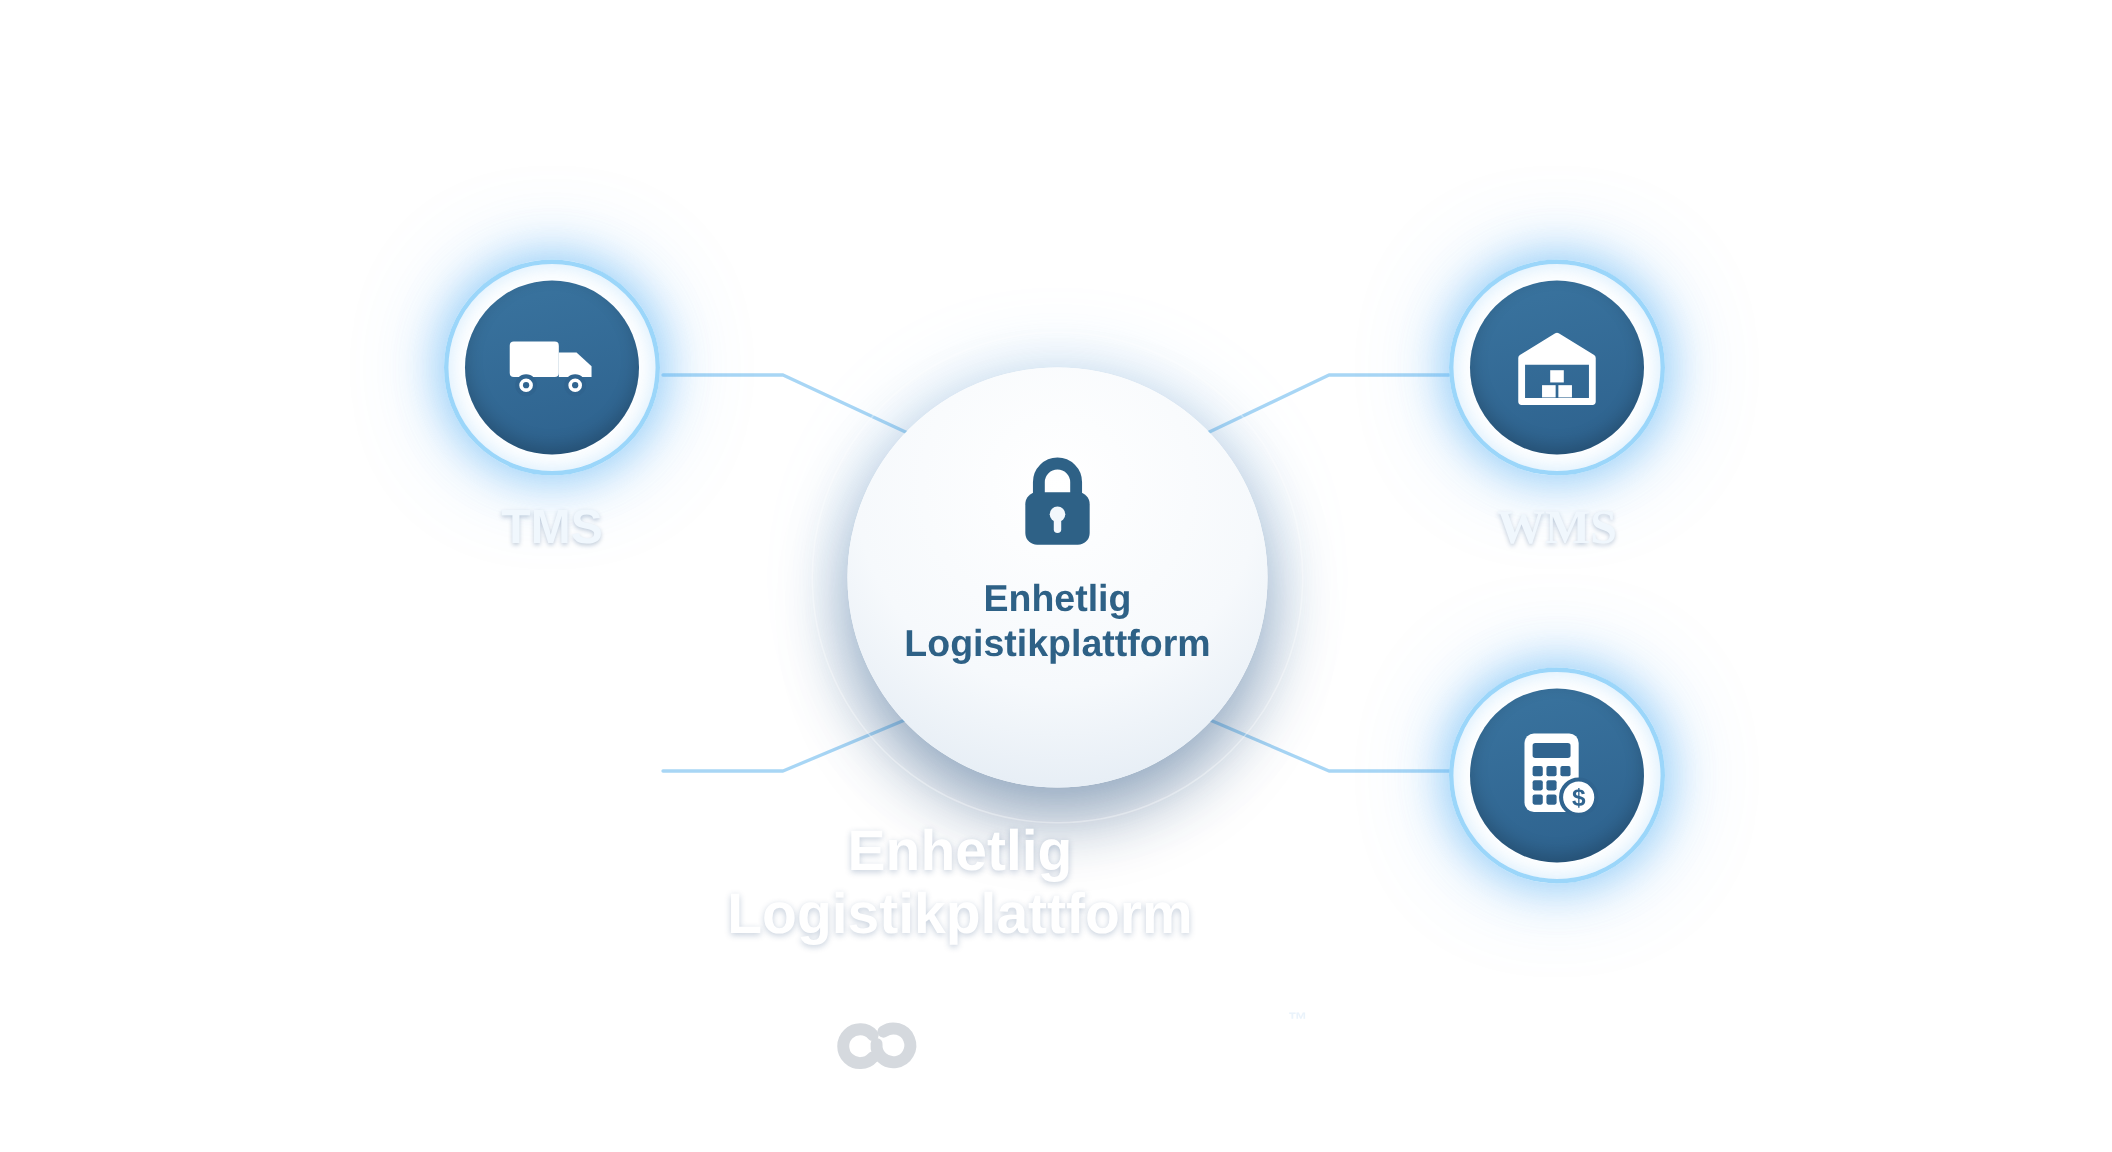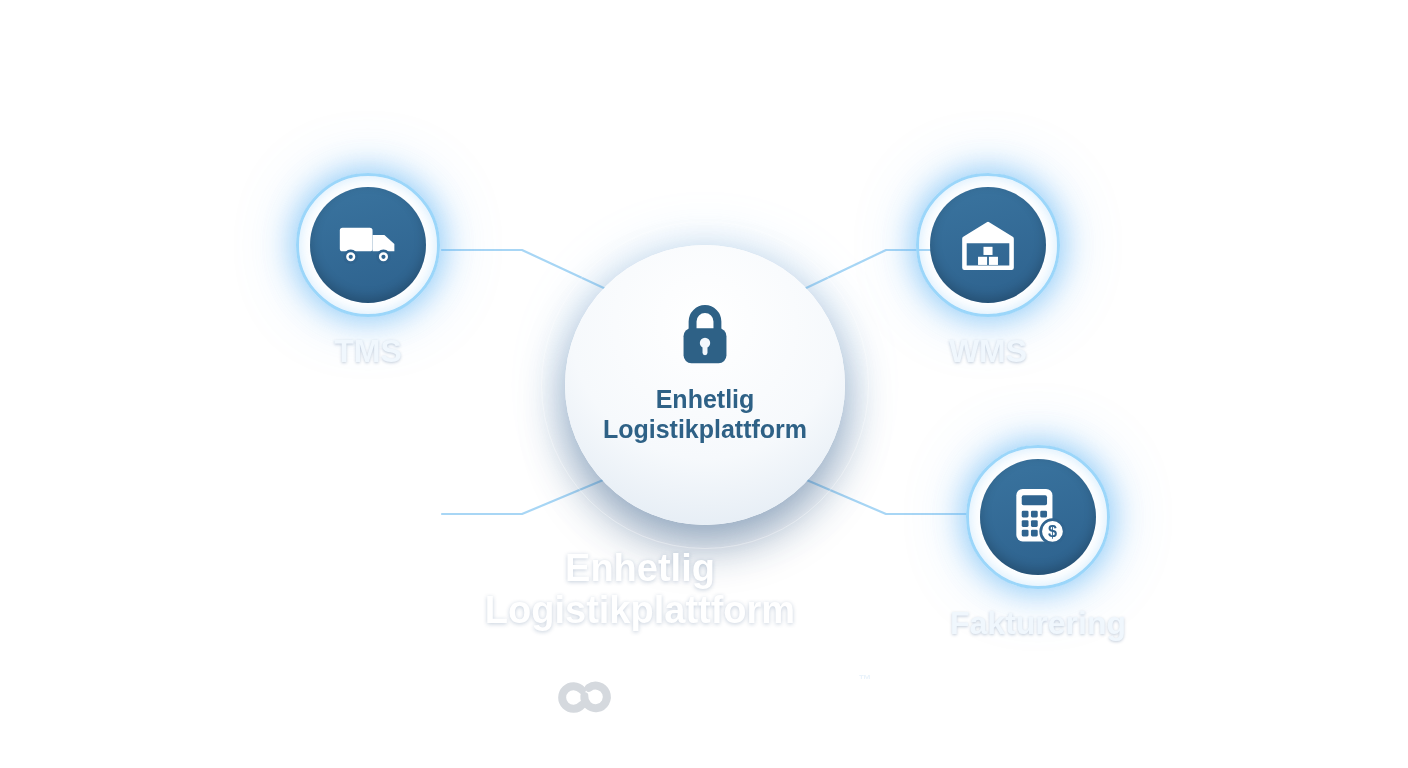--- a/index.html
+++ b/index.html
@@ -27,21 +27,21 @@
     background: linear-gradient(165deg, #3a749f 0%, #2d618d 100%);
     box-shadow: inset 0 -5px 12px rgba(0,0,0,0.20);
     display:flex; align-items:center; justify-content:center;
   }
   .node-label {
     position:absolute; top:160px; left:50%; transform:translateX(-50%);
     white-space:nowrap; font-size:32px; font-weight:700; color:#f0f7fd;
     text-shadow:0 1px 3px rgba(20,60,110,0.25);
   }
   .node-tms { left:296px; top:173px; }
-  .node-wms { left:916px; top:173px; }
+  .node-wms { left:966px; top:173px;font-family:Liberation Serif, serif; }
   .node-ecmr { left:296px; top:445px; }
   .node-fakt { left:966px; top:445px; }
 
   
   .center {
     position:absolute; left:565px; top:245px; width:280px; height:280px; border-radius:50%;
     background: radial-gradient(circle at 50% 28%, #ffffff 0%, #f6f9fc 55%, #dde7f1 100%);
     box-shadow: 0 22px 45px rgba(12,45,88,0.38), 0 0 50px rgba(130,195,250,0.35);
     display:flex; flex-direction:column; align-items:center; padding-top:54px; text-align:center;
   }
@@ -136,21 +136,20 @@
             <rect x="13" y="36.5" width="7.5" height="7.5" rx="1.5" fill="#30648f"></rect>
             <rect x="23.2" y="36.5" width="7.5" height="7.5" rx="1.5" fill="#30648f"></rect>
             <rect x="13" y="47" width="7.5" height="7.5" rx="1.5" fill="#30648f"></rect>
             <rect x="23.2" y="47" width="7.5" height="7.5" rx="1.5" fill="#30648f"></rect>
             <circle cx="47" cy="49" r="13" fill="#ffffff" stroke="#30648f" stroke-width="3"></circle>
             <text x="47" y="55.5" font-size="18" font-weight="bold" fill="#30648f" text-anchor="middle" font-family="Liberation Sans, sans-serif">$</text>
           </svg>
         </span>
       </div>
     </div>
-    <div class="node-label">Fakturering</div>
   </div>
 
   <div class="center">
     <span class="center-icon icon">
       <svg width="60" height="70" viewBox="0 0 52 62">
         <path d="M15 27 v-8 a11 11 0 0 1 22 0 v8" fill="none" stroke="#2e6186" stroke-width="7"></path>
         <rect x="7" y="25" width="38" height="31" rx="7" fill="#2e6186"></rect>
         <circle cx="26" cy="38" r="4.6" fill="#f2f7fc"></circle>
         <rect x="23.8" y="40" width="4.4" height="9" rx="2.2" fill="#f2f7fc"></rect>
       </svg>

